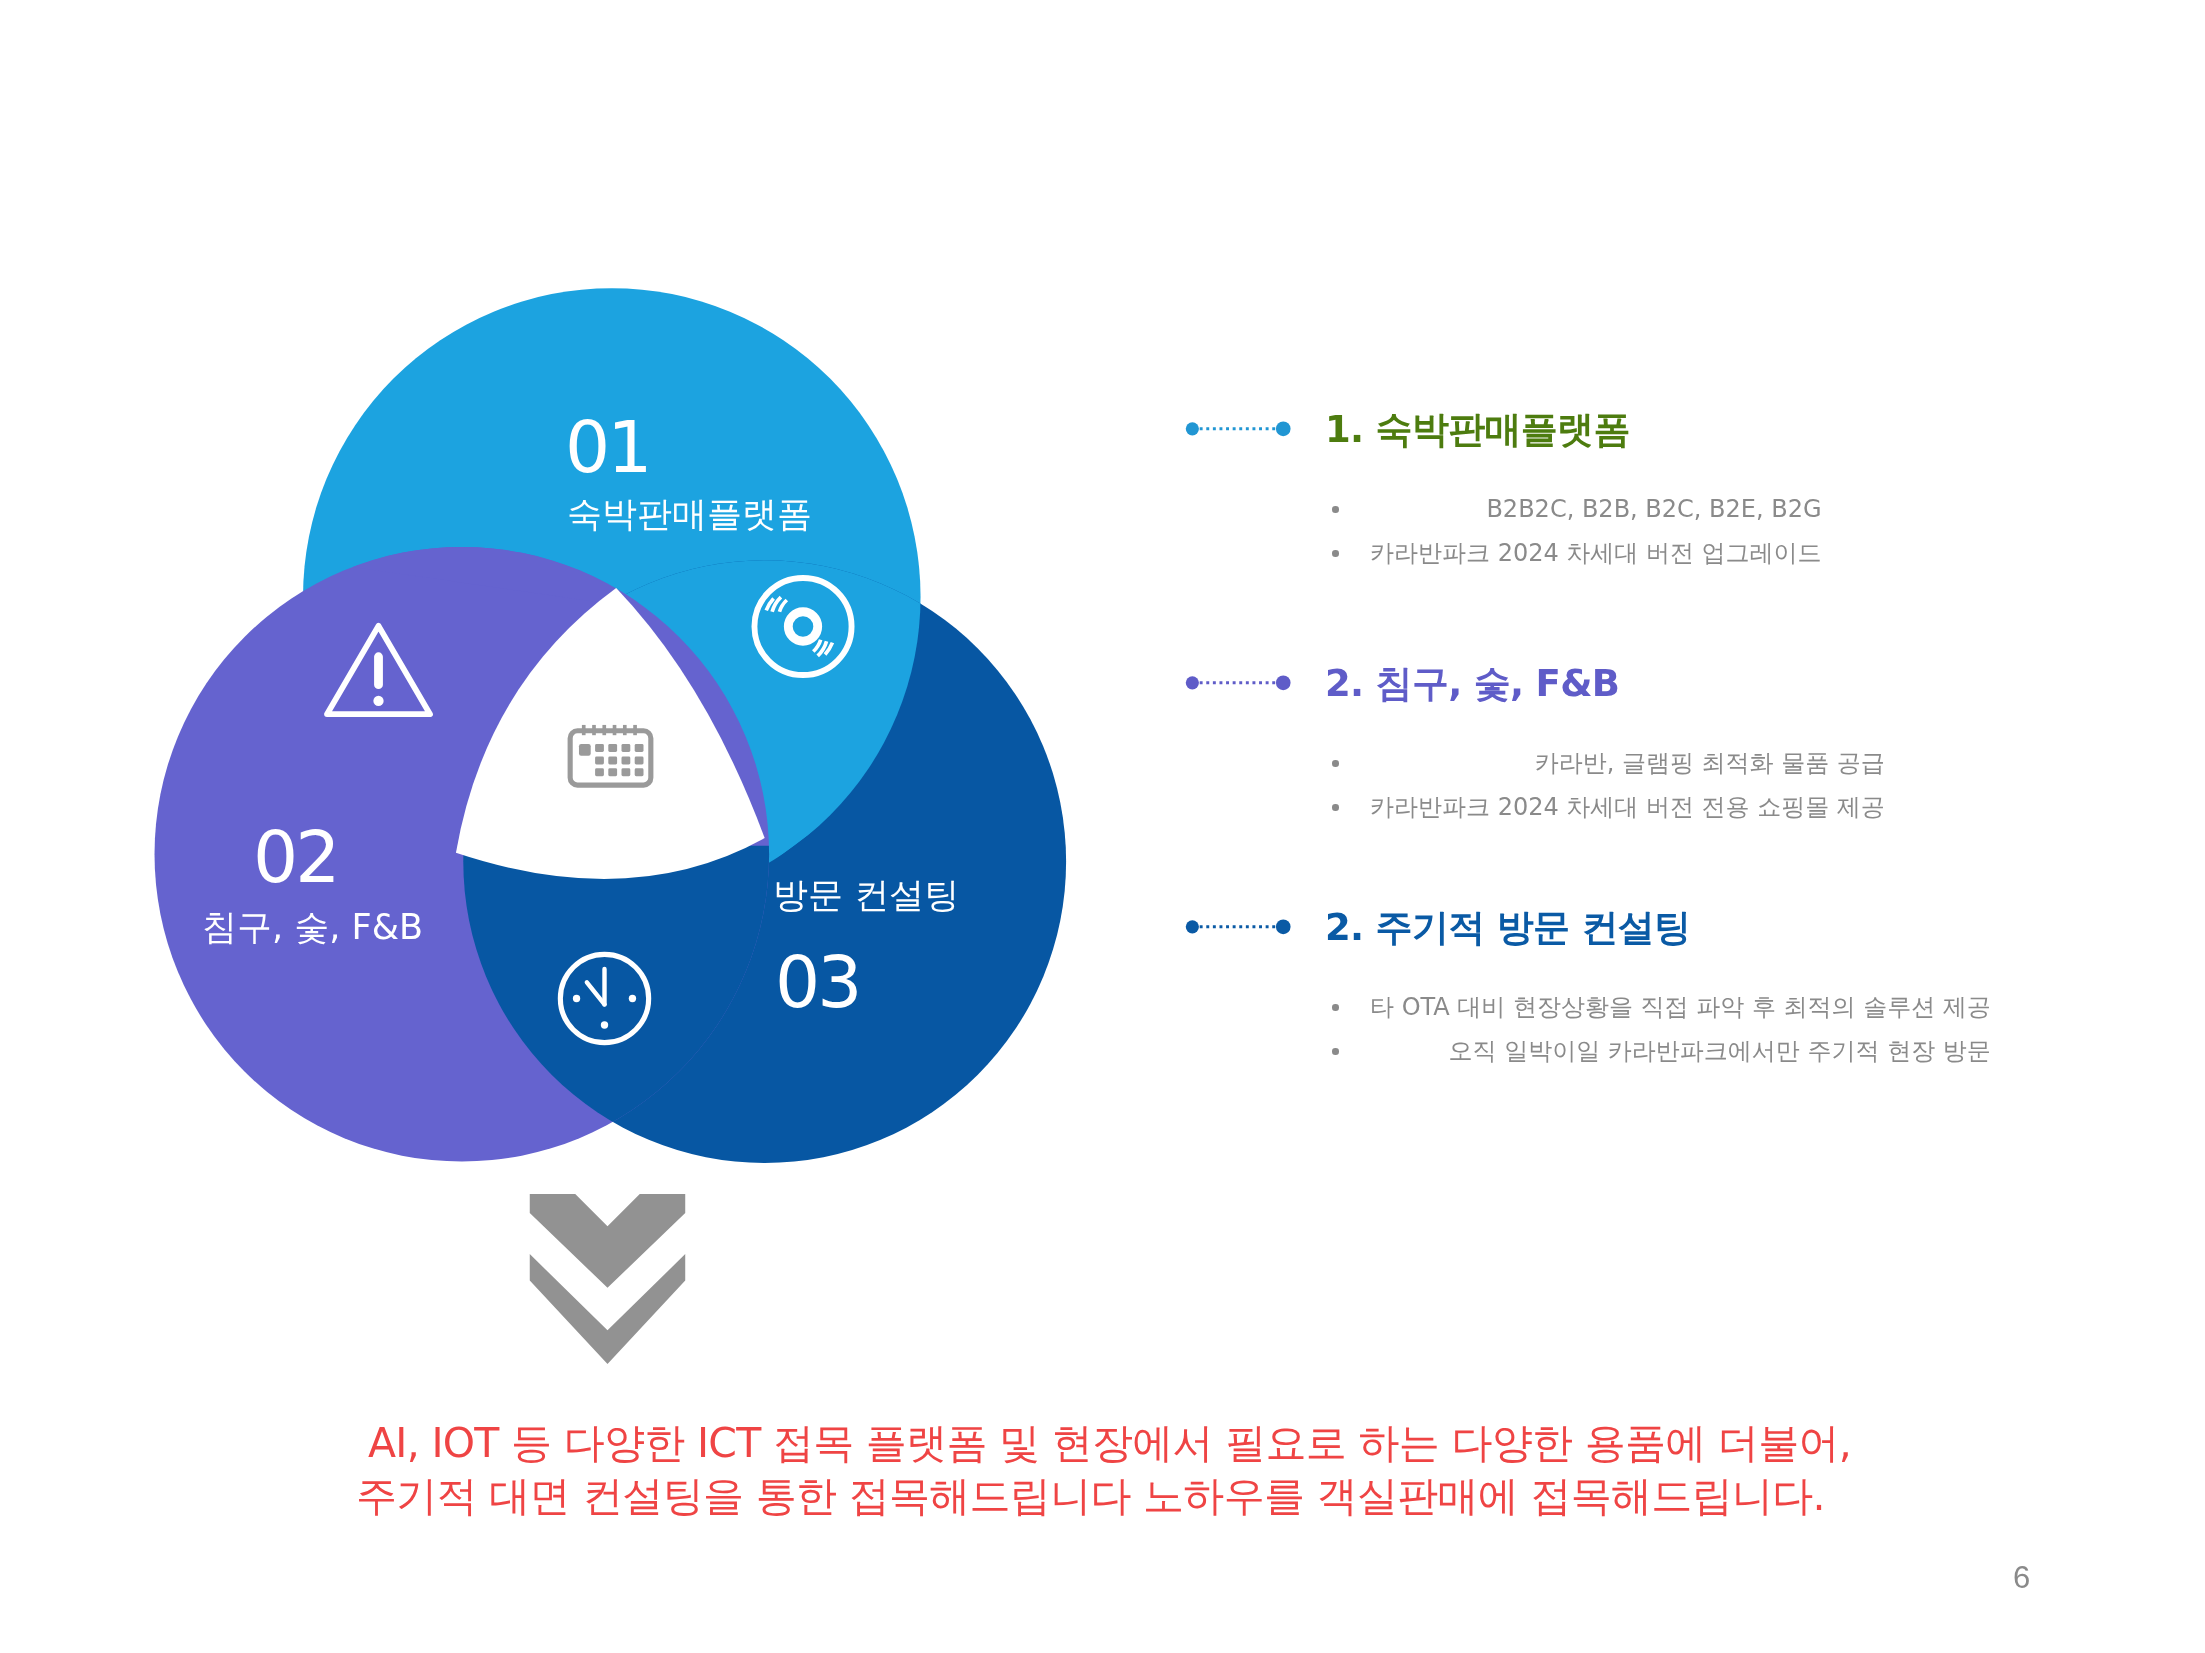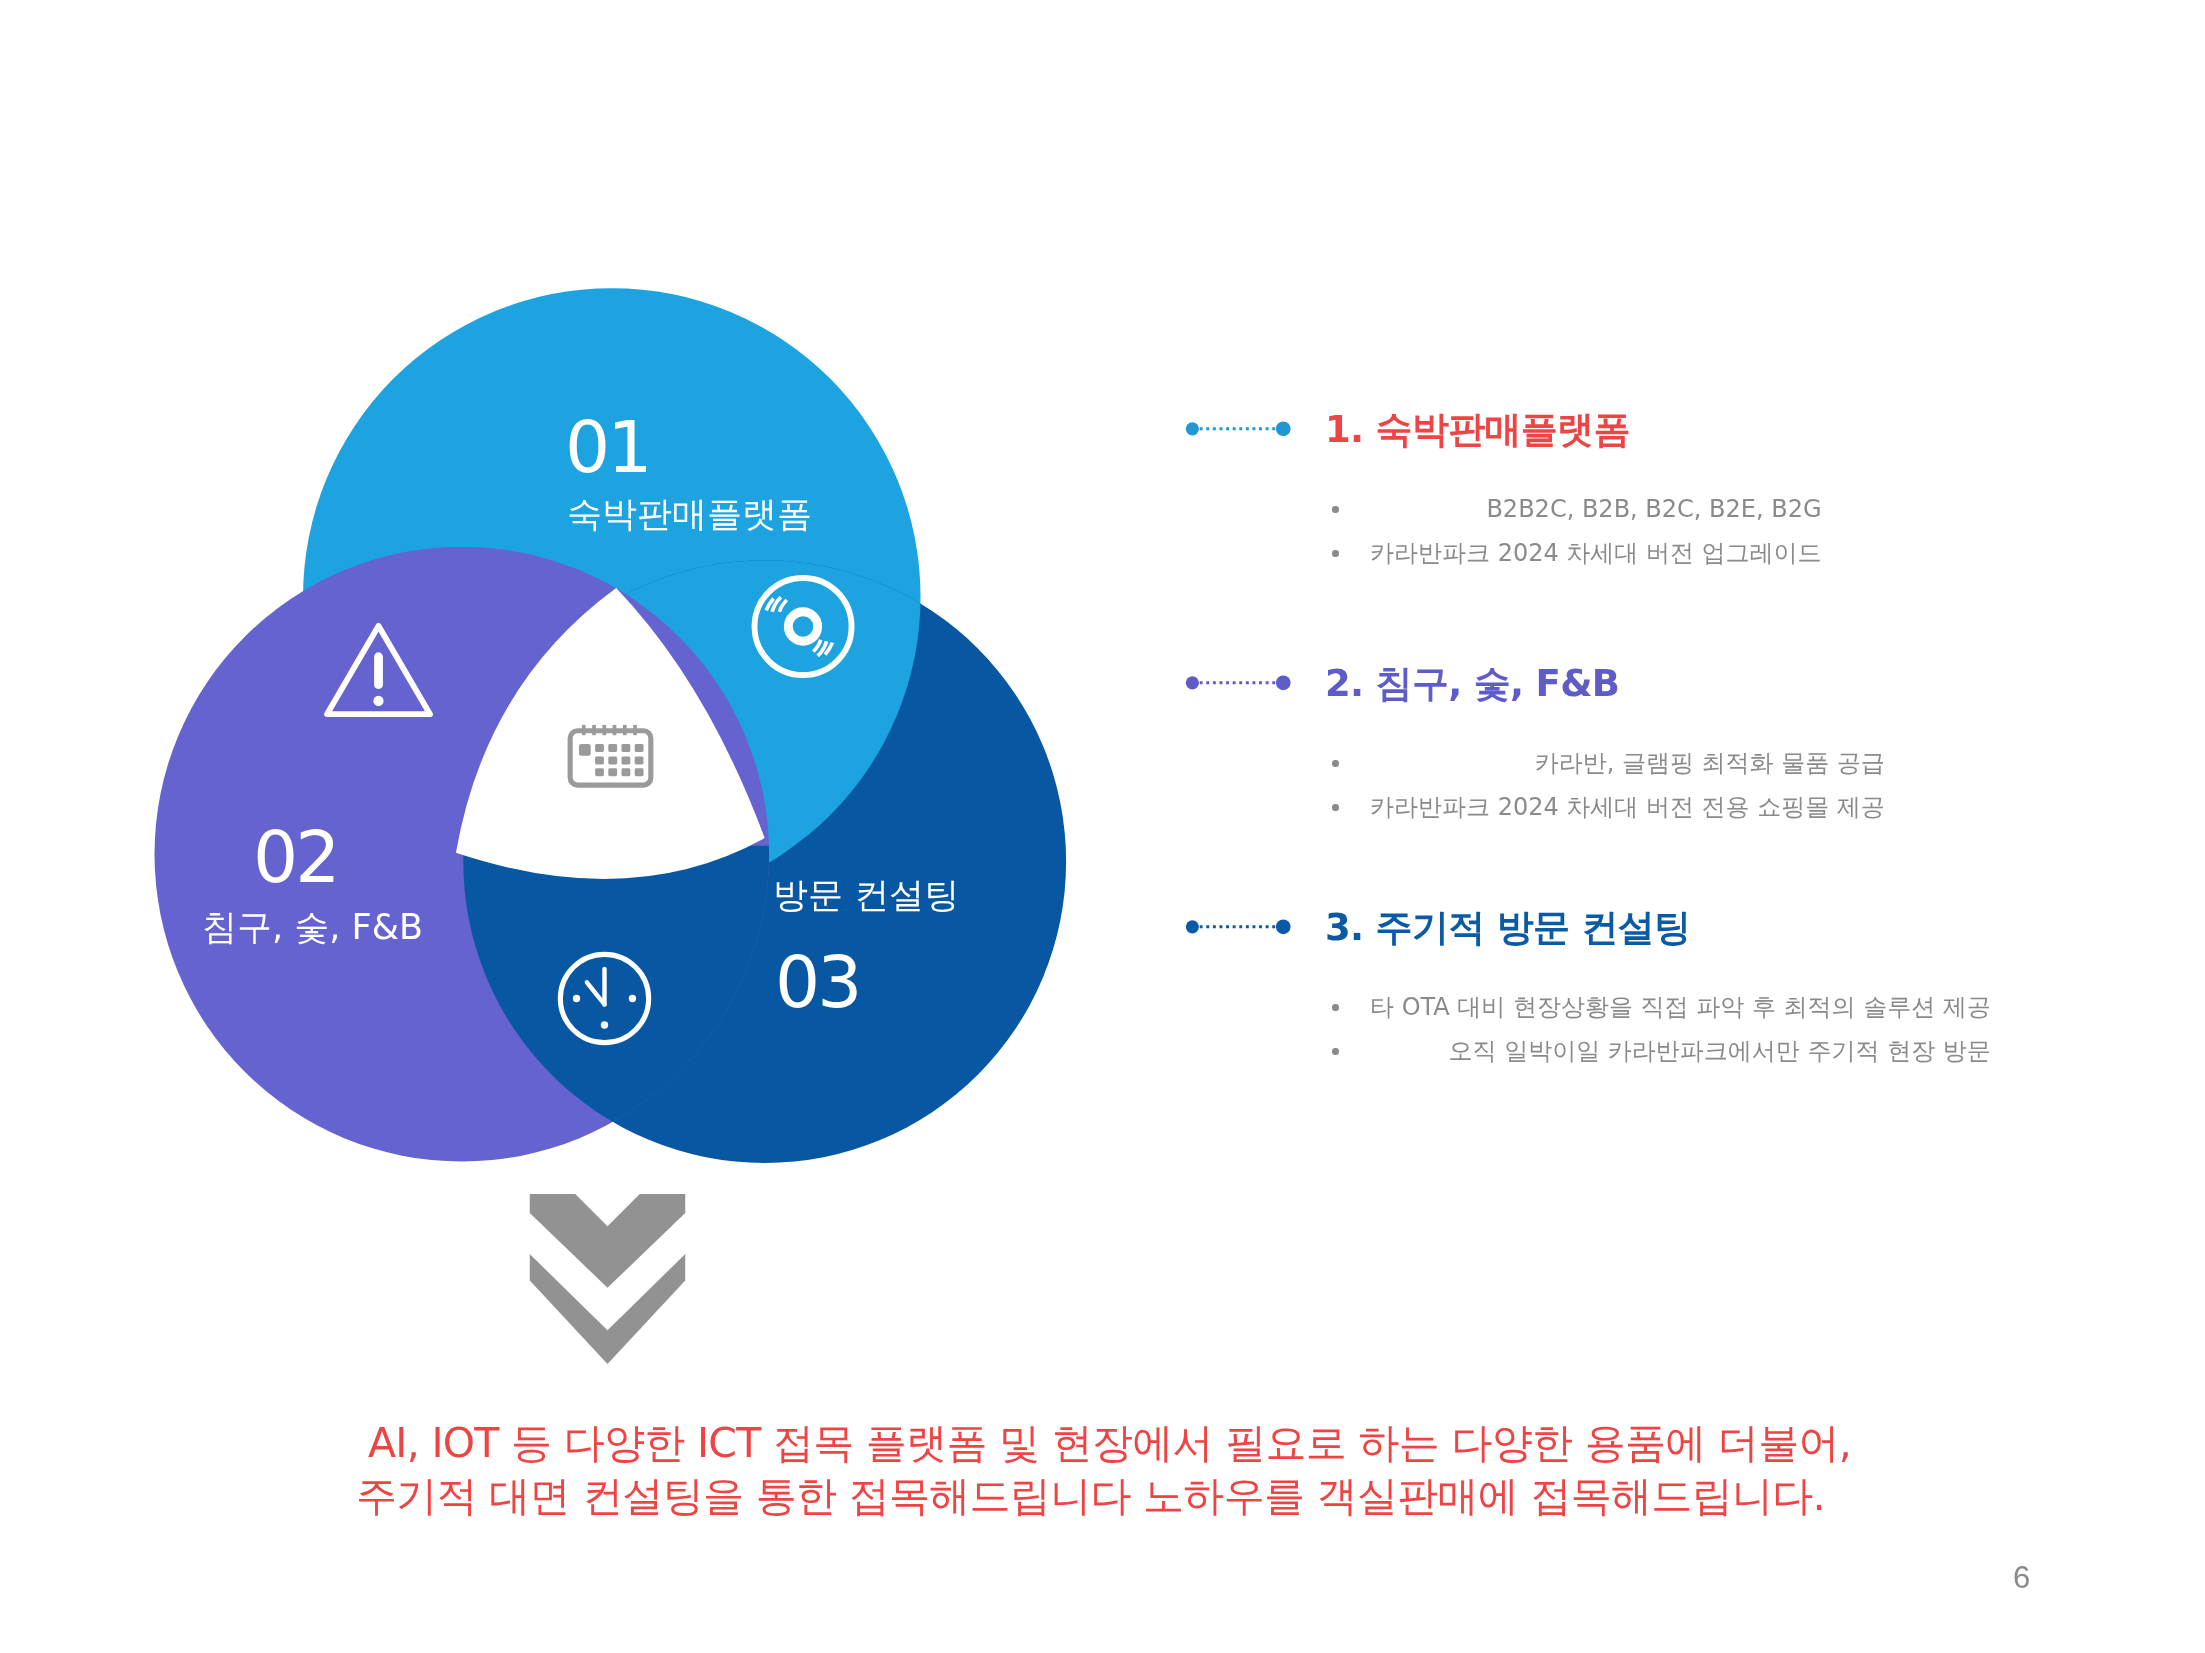--- a/index.html
+++ b/index.html
@@ -149,21 +149,21 @@
     <circle cx="70" cy="106" r="5" fill="#ffffff"></circle>
   </svg>
 </div>
 
 <div class="section" style="top:408px;">
   <svg class="connector" style="top:11.8px;" viewBox="0 0 150 24">
     <circle cx="10" cy="12" r="9" fill="#2196D3"></circle>
     <line x1="20" y1="12" x2="124" y2="12" stroke="#2196D3" stroke-width="4" stroke-dasharray="4 5"></line>
     <circle cx="134" cy="12" r="10" fill="#2196D3"></circle>
   </svg>
-  <div class="heading" style="top:0; color:#ef4444;">1. 숙박판매플랫폼</div>
+  <div class="heading" style="top:0; color:#4d7c0f;">1. 숙박판매플랫폼</div>
   <ul class="bullets" style="top:79px;">
     <li><span class="dot"></span><span>B2B2C, B2B, B2C, B2E, B2G</span></li>
     <li><span class="dot"></span><span>카라반파크 2024 차세대 버전 업그레이드</span></li>
   </ul>
 </div>
 
 <div class="section" style="top:662px;">
   <svg class="connector" style="top:11.8px;" viewBox="0 0 150 24">
     <circle cx="10" cy="12" r="9" fill="#5F5CC8"></circle>
     <line x1="20" y1="12" x2="124" y2="12" stroke="#5F5CC8" stroke-width="4" stroke-dasharray="4 5"></line>
@@ -175,21 +175,21 @@
     <li><span class="dot"></span><span>카라반파크 2024 차세대 버전 전용 쇼핑몰 제공</span></li>
   </ul>
 </div>
 
 <div class="section" style="top:906px;">
   <svg class="connector" style="top:11.8px;" viewBox="0 0 150 24">
     <circle cx="10" cy="12" r="9" fill="#0A5AA5"></circle>
     <line x1="20" y1="12" x2="124" y2="12" stroke="#0A5AA5" stroke-width="4" stroke-dasharray="4 5"></line>
     <circle cx="134" cy="12" r="10" fill="#0A5AA5"></circle>
   </svg>
-  <div class="heading" style="top:0; color:#0A5AA5;">3. 주기적 방문 컨설팅</div>
+  <div class="heading" style="top:0; color:#0A5AA5;">2. 주기적 방문 컨설팅</div>
   <ul class="bullets" style="top:79px;">
     <li><span class="dot"></span><span>타 OTA 대비 현장상황을 직접 파악 후 최적의 솔루션 제공</span></li>
     <li><span class="dot"></span><span>오직 일박이일 카라반파크에서만 주기적 현장 방문</span></li>
   </ul>
 </div>
 
 <svg id="chevron" viewBox="0 0 216 240">
   <path d="M2 4 L64 4 L108 48 L152 4 L214 4 L214 30 L108 132 L2 30 Z" fill="#929292"></path>
   <path d="M2 86 L108 190 L214 86 L214 122 L108 236 L2 122 Z" fill="#929292"></path>
 </svg>

